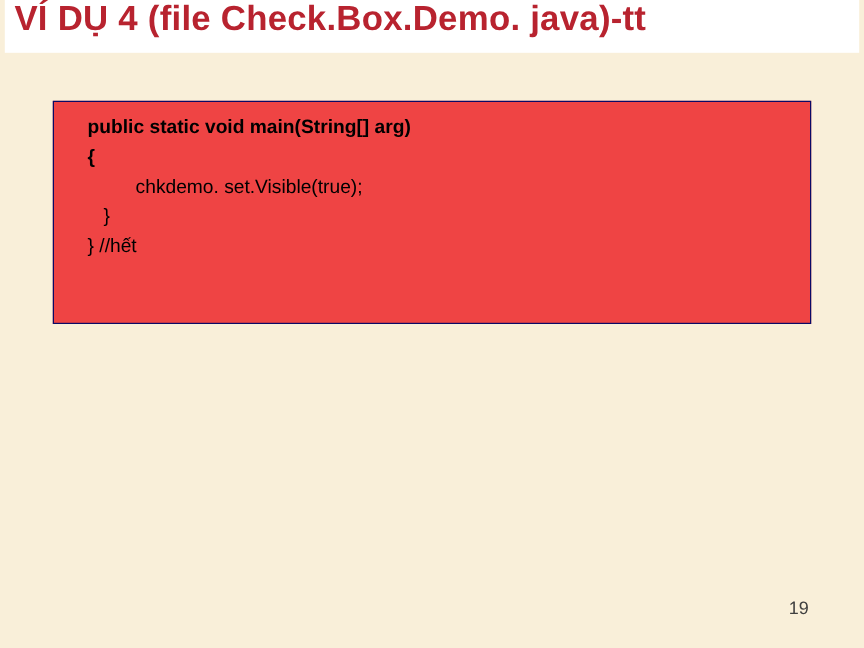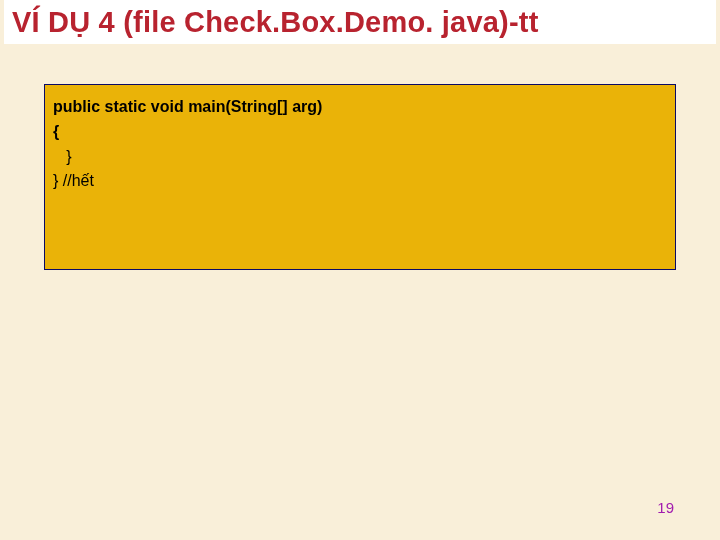--- a/index.html
+++ b/index.html
@@ -11,61 +11,61 @@
     overflow: hidden;
   }
   .title-bar {
     position: absolute;
     top: 0;
     left: 4px;
     right: 4px;
     height: 44px;
     background: #ffffff;
     display: flex;
-    align-items: center;
     padding-left: 8px;
   }
   .title-text {
     font-size: 29px;
     font-weight: bold;
     color: #b8232f;
     letter-spacing: 0.2px;
   }
   .code-box {
     position: absolute;
     top: 84px;
     left: 44px;
     width: 632px;
     height: 186px;
-    background: #eab308;
+    background: #ef4444;
     border: 1px solid #0a0a66;
-    padding: 10px 14px 10px 8px;
+    padding: 10px 14px 10px 28px;
     line-height: 1.55;
     font-size: 16px;
     color: #000;
   }
   .code-line { white-space: pre; }
   .ind1 { padding-left: 0px; }
   .ind2 { padding-left: 40px; }
   .bold { font-weight: bold; }
   .page-num {
     position: absolute;
     right: 46px;
     bottom: 24px;
     font-size: 15px;
-    color: #a21caf;
+    color: #404040;
   }
 </style>
 </head>
 <body>
 
 <div class="title-bar">
   <span class="title-text">VÍ DỤ 4 (file Check.Box.Demo. java)-tt</span>
 </div>
 
 <div class="code-box">
   <div class="code-line ind1 bold">public static void main(String[] arg)</div>
   <div class="code-line ind1 bold">{</div>
+  <div class="code-line ind2">chkdemo. set.Visible(true);</div>
   <div class="code-line ind1">   }</div>
   <div class="code-line ind1">} //hết</div>
 </div>
 
 <div class="page-num">19</div>
 
 </body></html>

